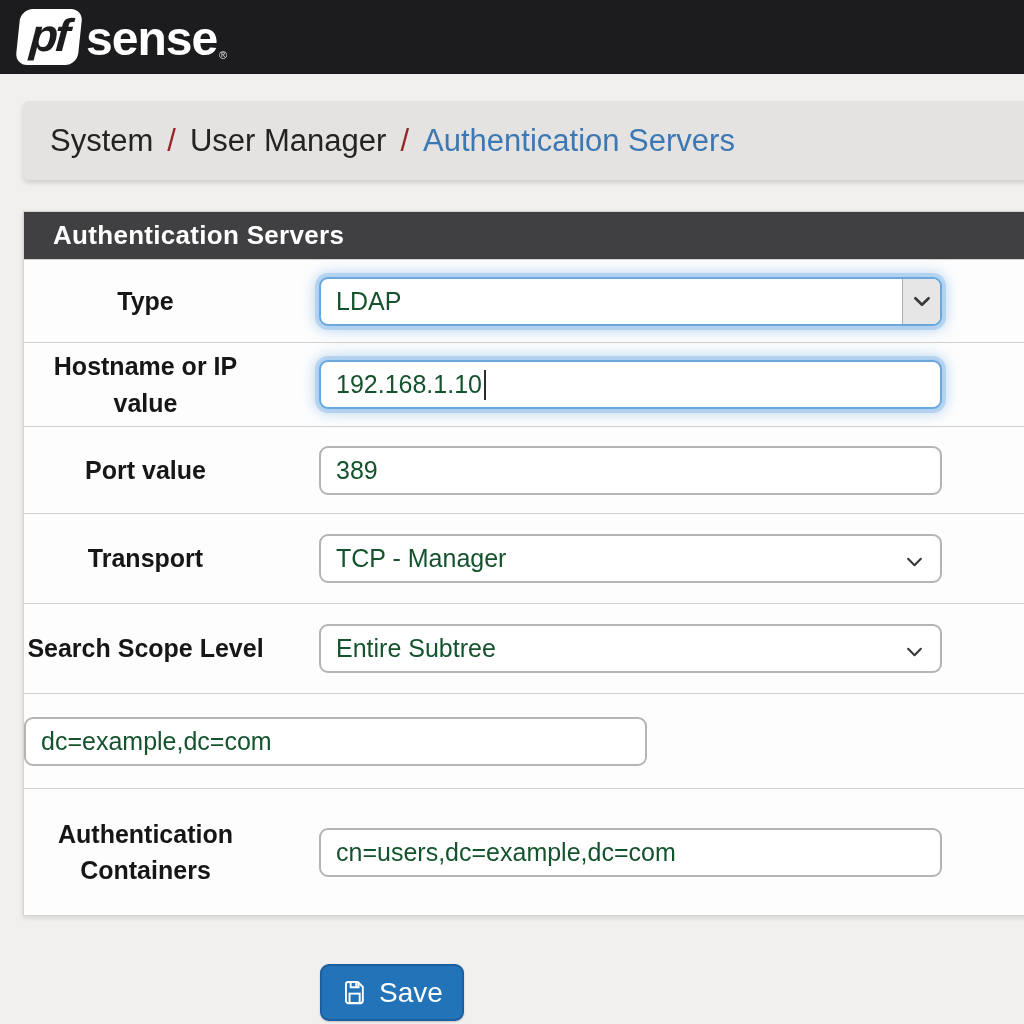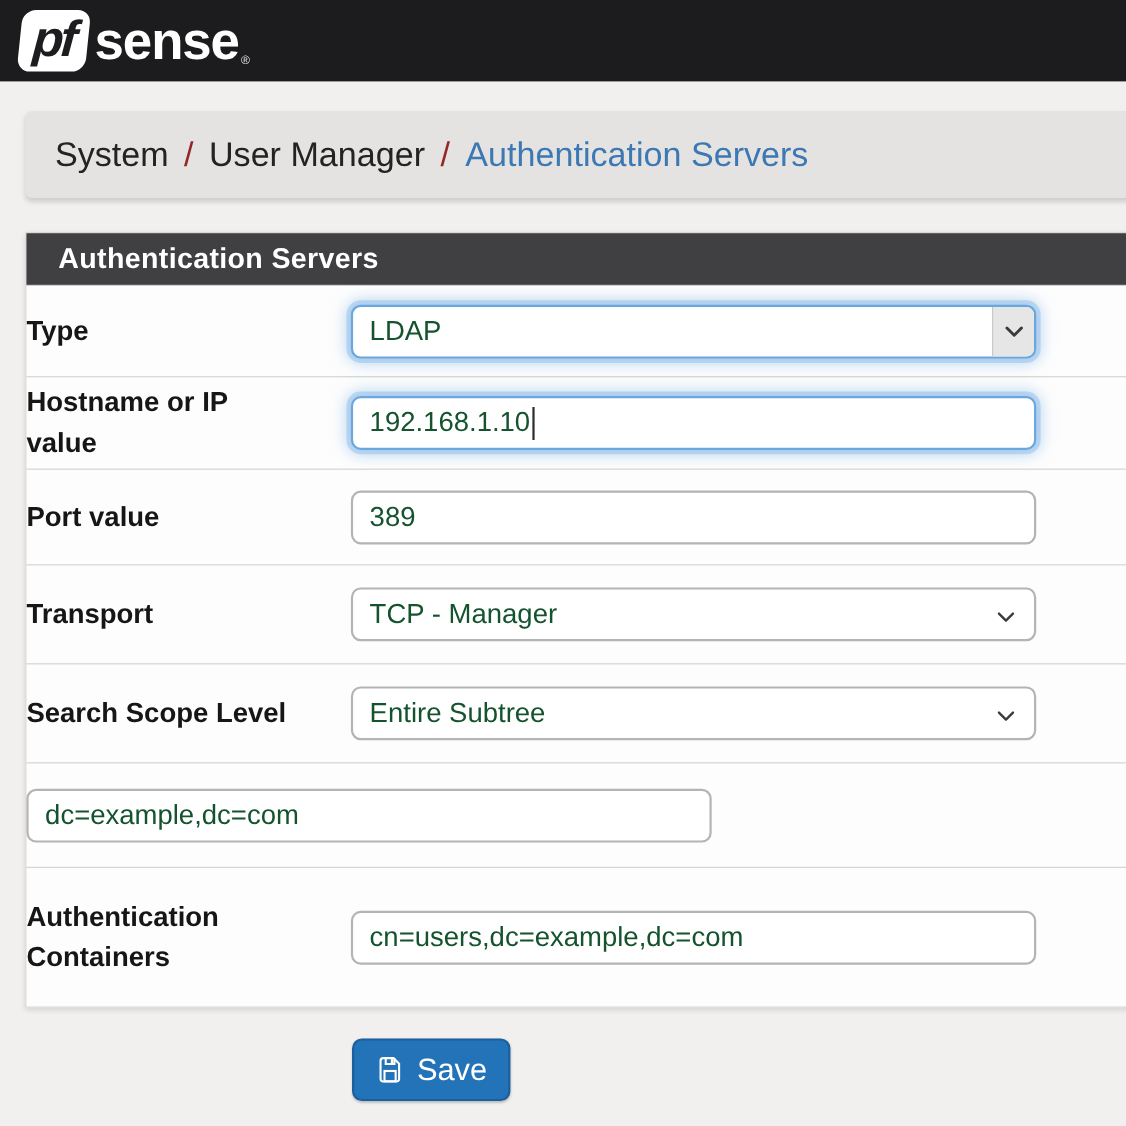--- a/index.html
+++ b/index.html
@@ -64,21 +64,21 @@
     padding-left:29px;
     font-weight:bold; font-size:26px; letter-spacing:0.3px;
   }
   .form-row {
     display:flex; align-items:center;
     border-top:1px solid #d2d0ce;
   }
   .form-row:first-of-type { border-top:none; }
   .form-label {
     width:295px; padding-right:52px;
-    text-align:left;
+    text-align:center;
     font-weight:bold; font-size:25px; color:#161616;
     line-height:1.45;
   }
   .form-control-cell { width:623px; }
 
   
   .textbox, .selectbox {
     position:relative;
     width:623px; height:49px;
     background:#ffffff;
@@ -99,21 +99,21 @@
   .chev { position:absolute; right:17px; top:50%; transform:translateY(-50%); }
   .arrowbox {
     position:absolute; right:0; top:0; bottom:0; width:38px;
     background:#e6e6e6; border-left:1px solid #aeaeae;
     border-radius:0 7px 7px 0;
     display:flex; align-items:center; justify-content:center;
   }
 
   
   .save-btn {
-    position:absolute; left:320px; top:944px;
+    position:absolute; left:320px; top:964px;
     height:57px;
     background:#2273b7;
     border:2px solid #1a5fa0;
     border-radius:9px;
     color:#ffffff;
     display:flex; align-items:center; gap:11px;
     padding:0 19px;
     font-size:28px; font-family:"Liberation Sans", sans-serif;
     cursor:pointer;
     box-shadow:0 1px 2px rgba(0,0,0,0.2);

